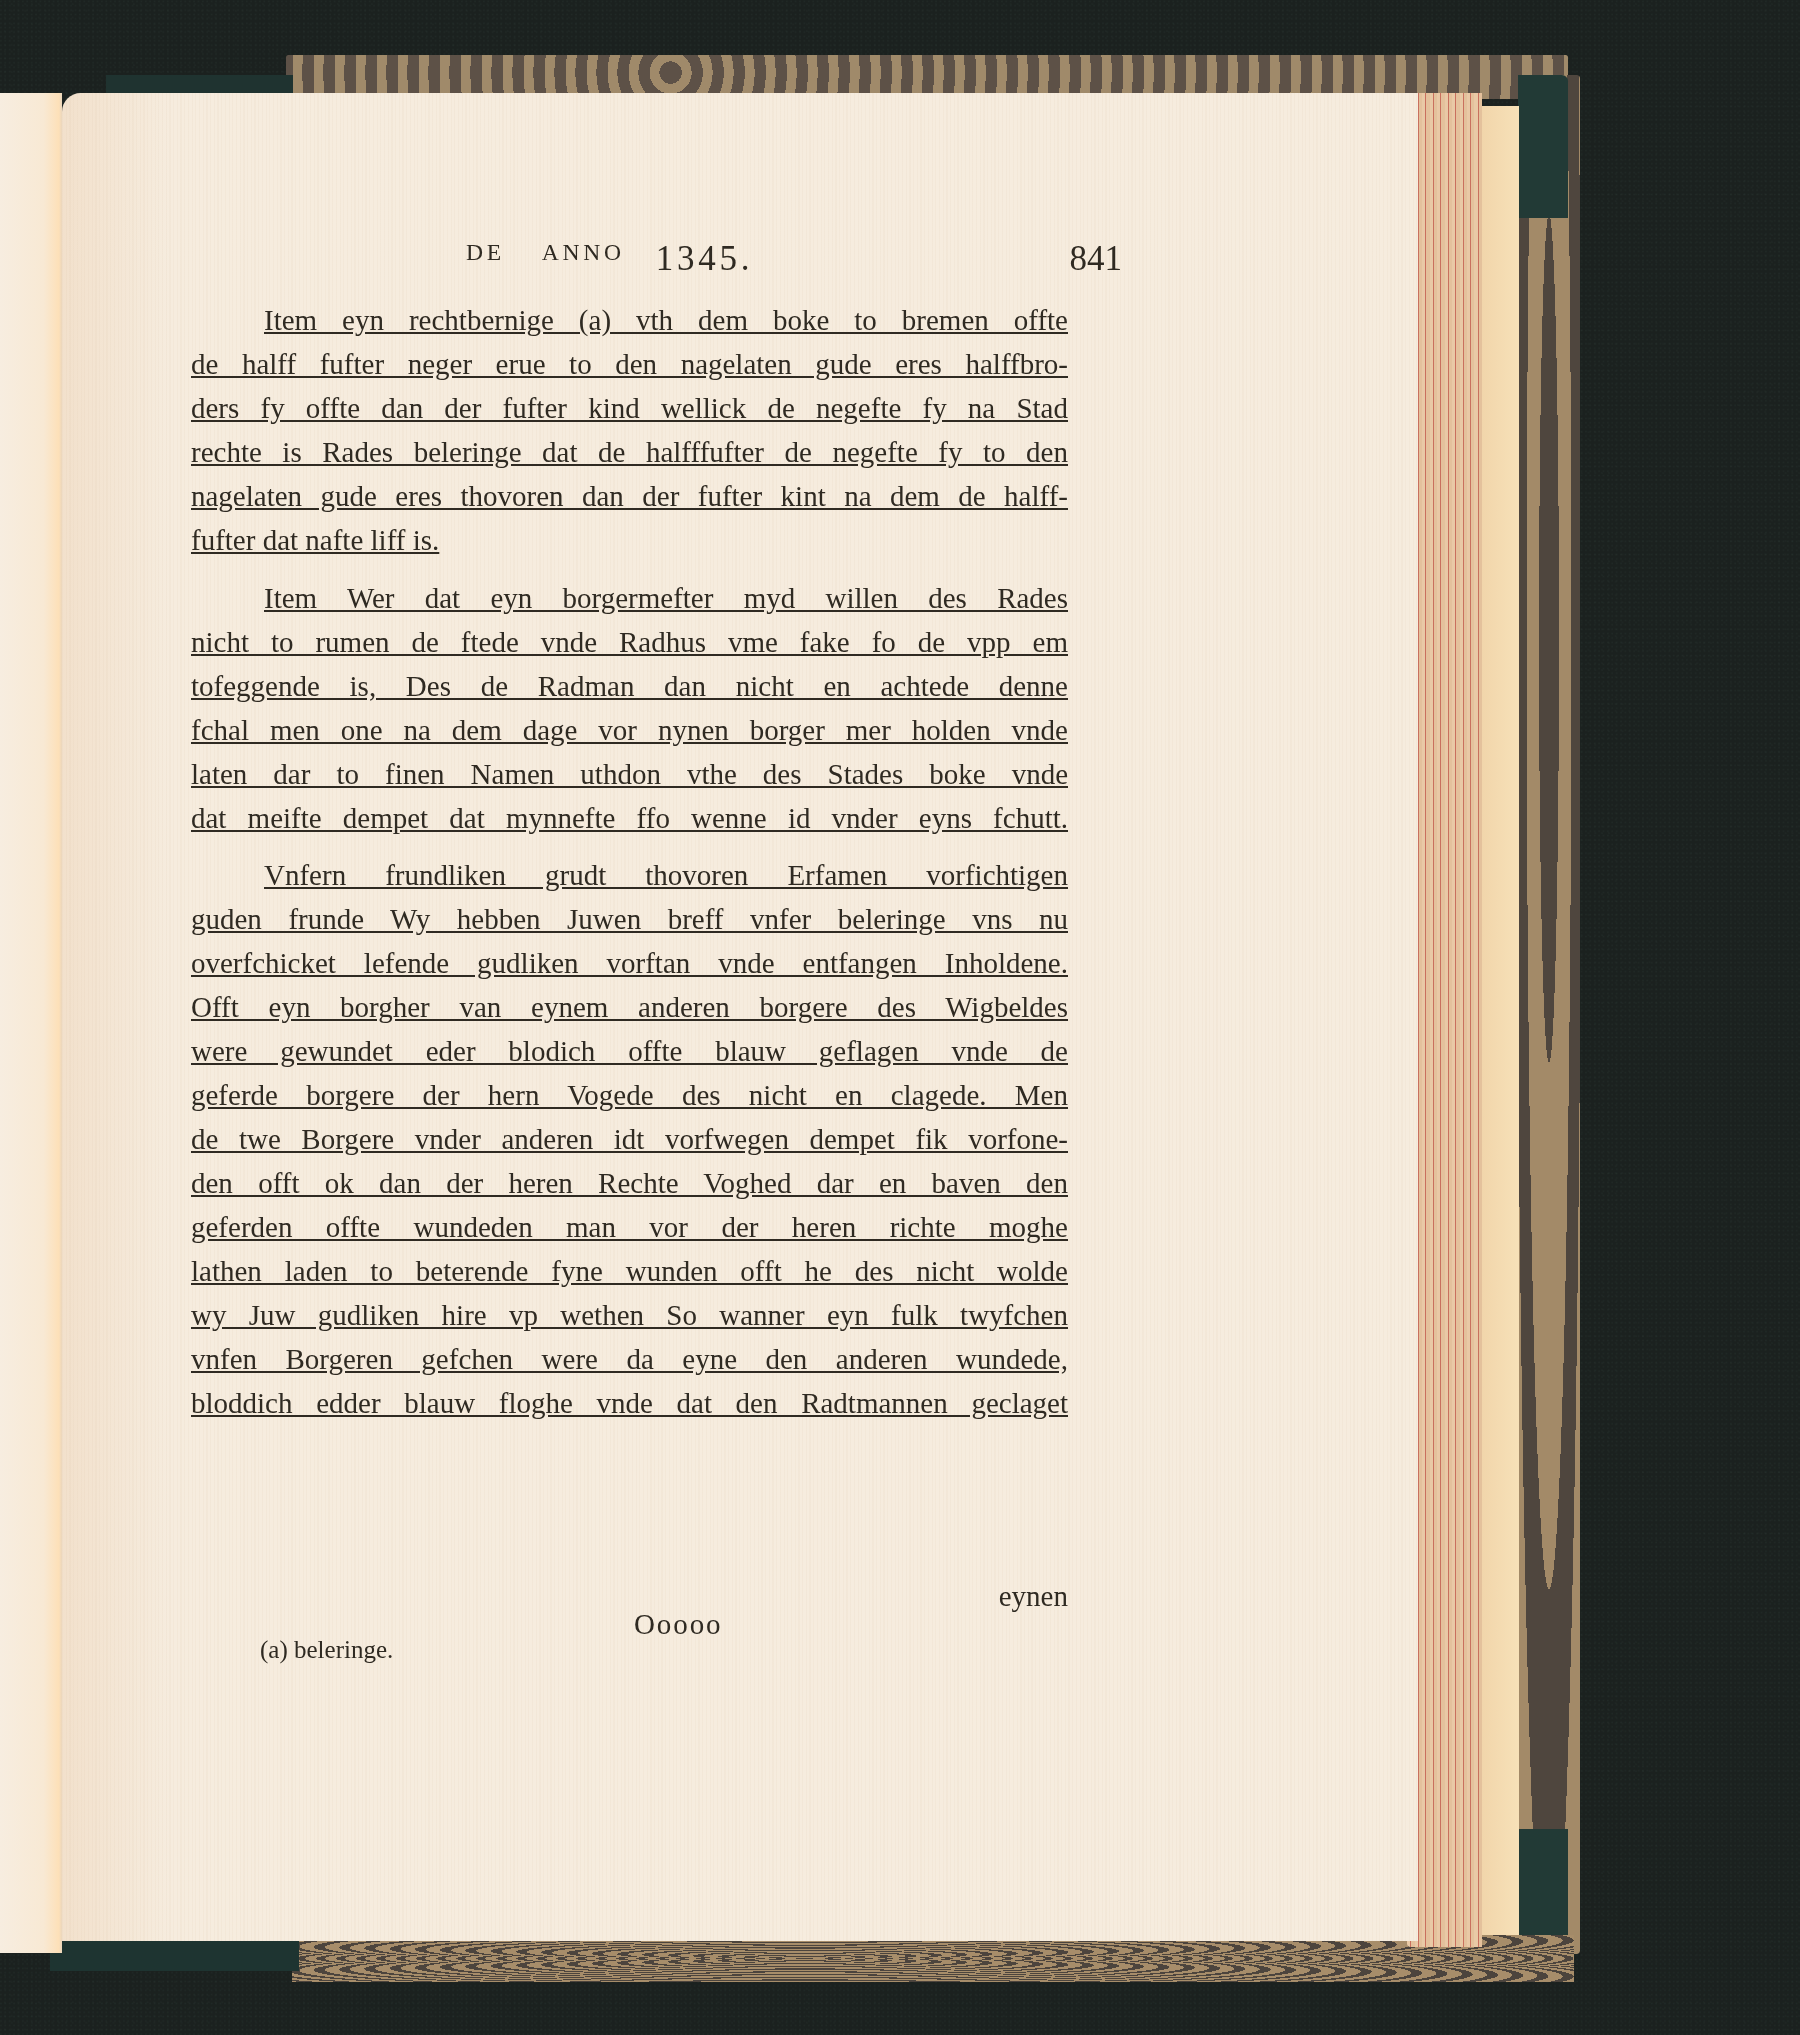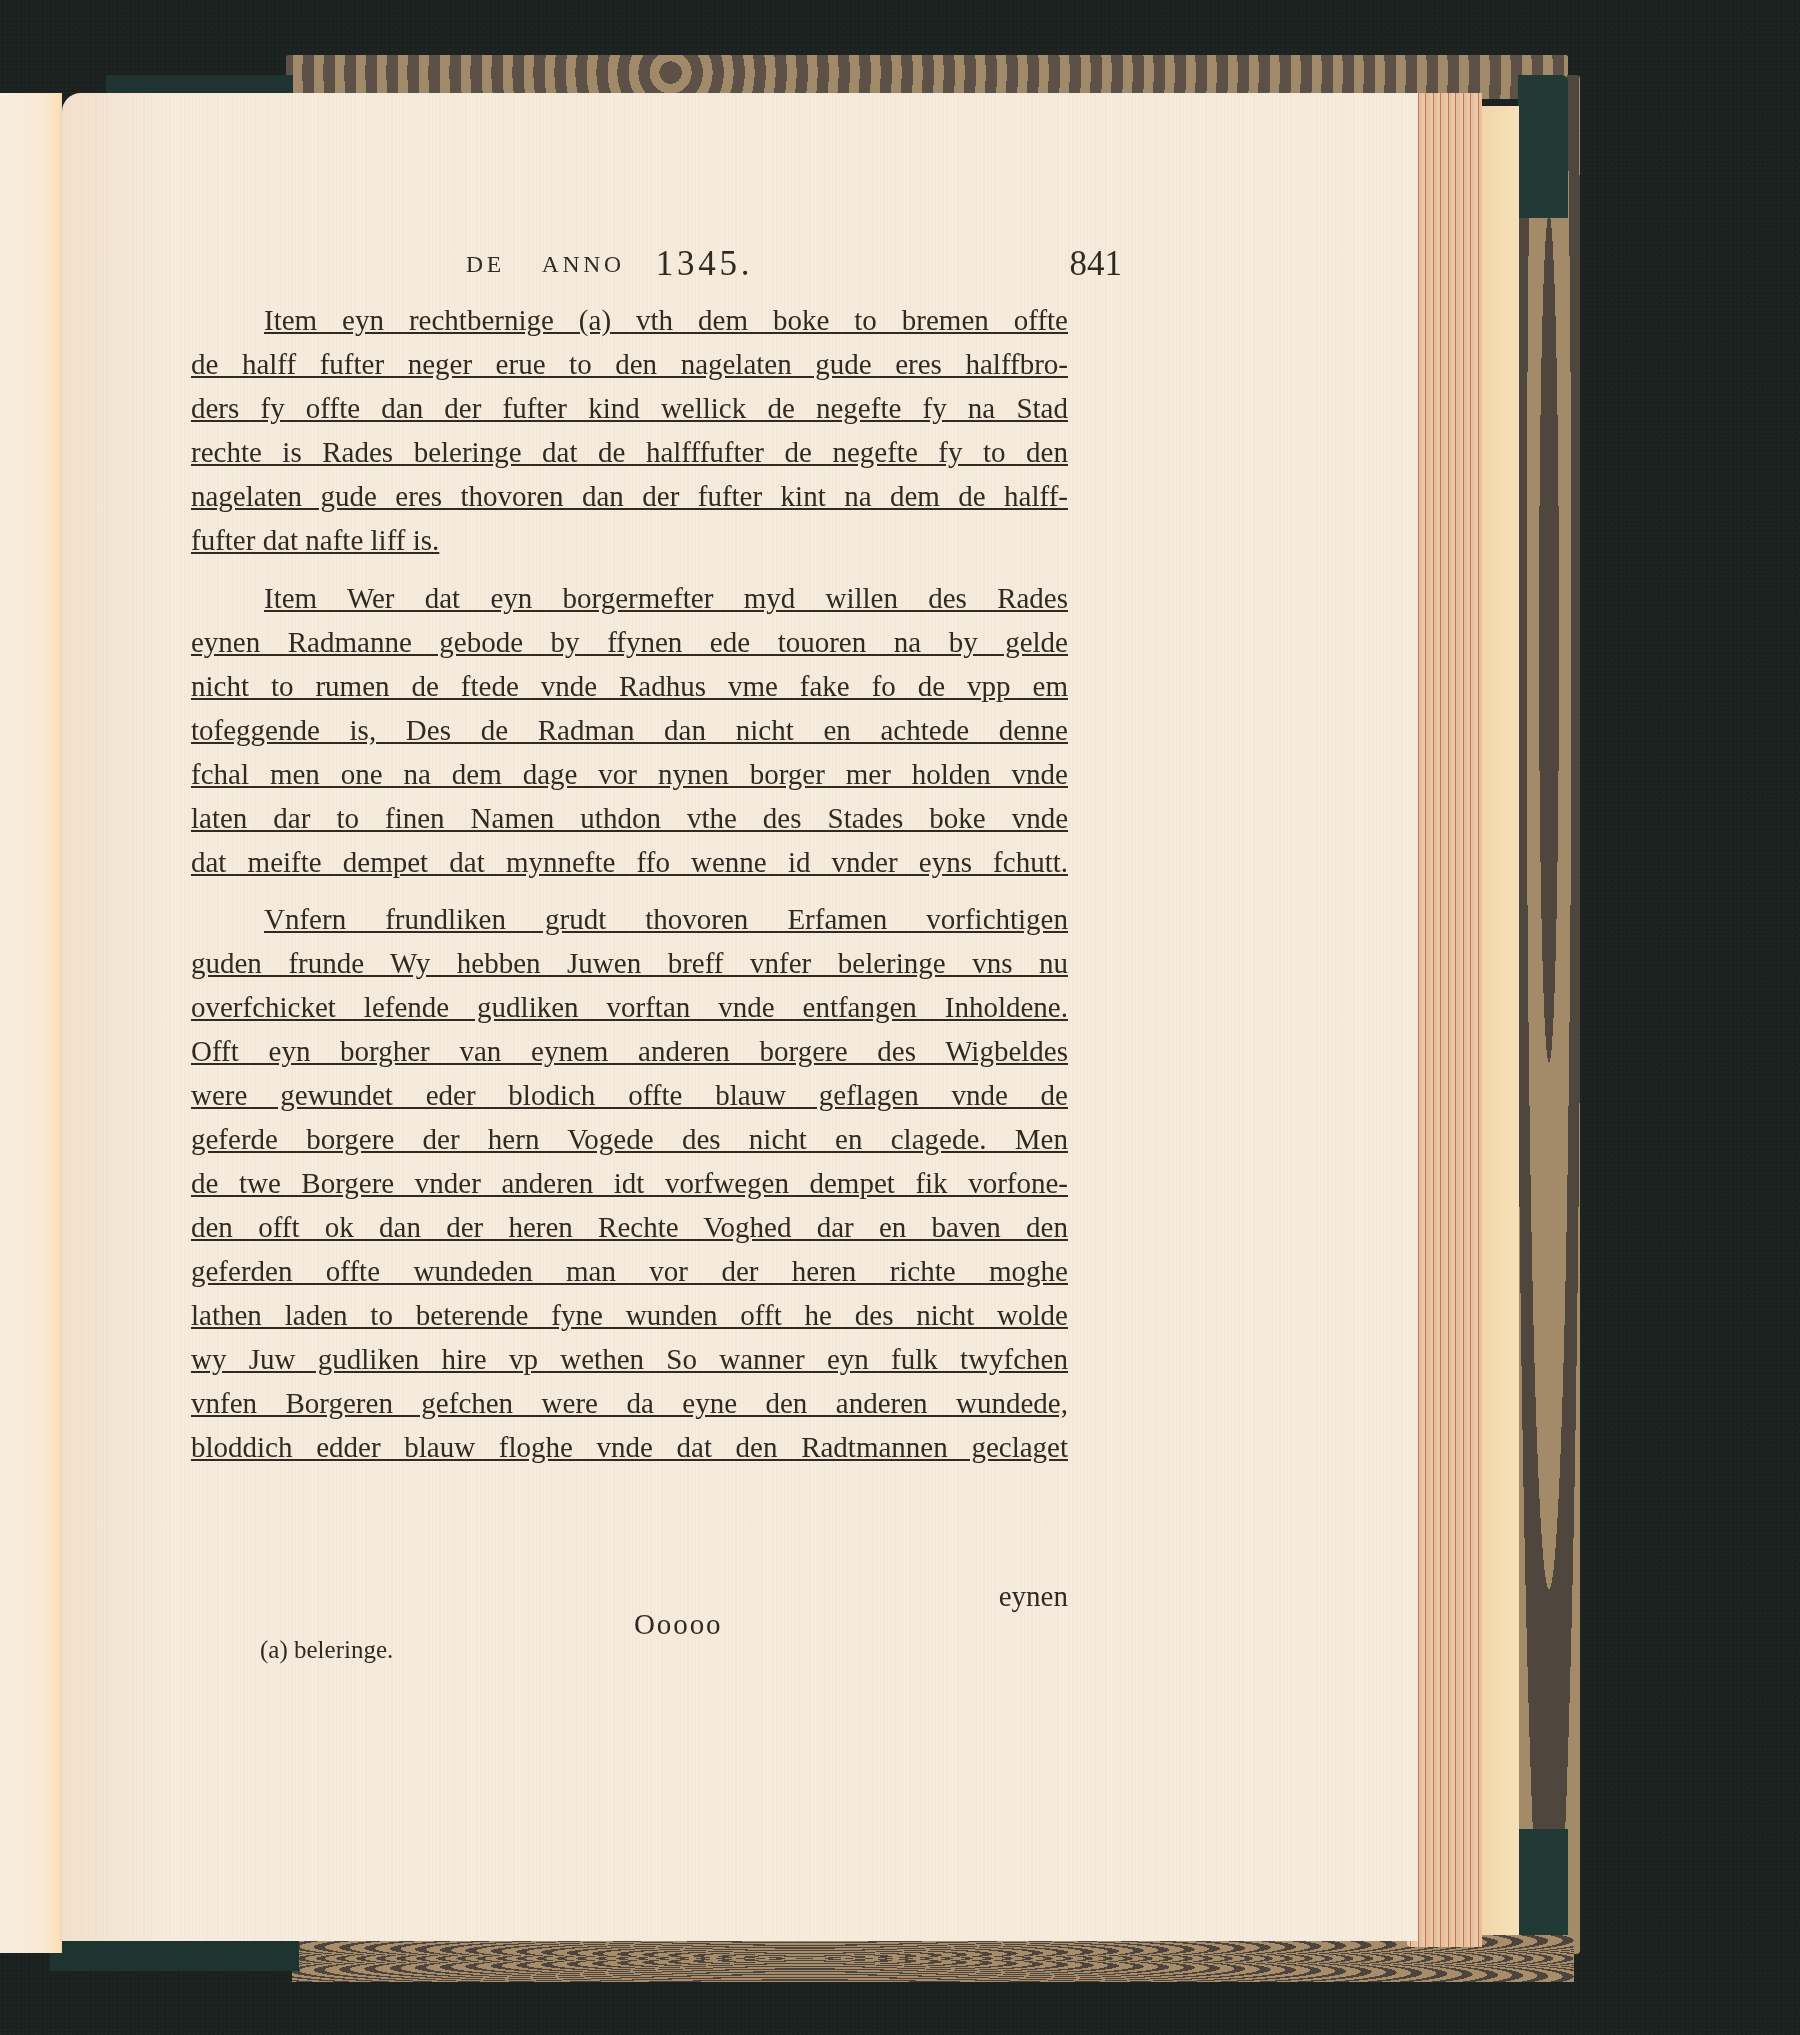--- a/index.html
+++ b/index.html
@@ -62,21 +62,21 @@
       background:#f6ecde;
       background-image:
         repeating-linear-gradient(90deg, rgba(215,190,160,0.10) 0 1.2px, transparent 1.2px 3.7px),
         linear-gradient(90deg, rgba(230,190,150,0.25), rgba(246,236,222,0) 8%);
       border-radius:18.7px 0 0 0;
       font-family:"Liberation Serif","DejaVu Serif",serif;
       color:#2f2a22;
     }
     .running-head {
       position:absolute; top:146px; left:404px; width:656px; height:50px;
-      display:flex; align-items:center;
+      display:flex; align-items:flex-start;
     }
     .rh-de { font-size:23.6px; letter-spacing:3.7px; margin-right:37px; }
     .rh-anno { font-size:23.6px; letter-spacing:3.7px; margin-right:31px; }
     .rh-year { font-size:35px; letter-spacing:3.7px; }
     .rh-page { font-size:35px; margin-left:auto; }
     .text-block {
       position:absolute; left:129px; top:205px; width:877px;
       font-size:29px; line-height:44px;
     }
     .para { margin:0 0 13.7px 0; }
@@ -120,21 +120,20 @@
     <div class="para">
       <span class="line first">Item eyn rechtbernige (a) vth dem boke to bremen offte</span>
       <span class="line">de halff fufter neger erue to den nagelaten gude eres halffbro-</span>
       <span class="line">ders fy offte dan der fufter kind wellick de negefte fy na Stad</span>
       <span class="line">rechte is Rades beleringe dat de halfffufter de negefte fy to den</span>
       <span class="line">nagelaten gude eres thovoren dan der fufter kint na dem de halff-</span>
       <span class="line last">fufter dat nafte liff is.</span>
     </div>
     <div class="para">
       <span class="line first">Item Wer dat eyn borgermefter myd willen des Rades</span>
-      <span class="line">eynen Radmanne gebode by ffynen ede touoren na by gelde</span>
       <span class="line">nicht to rumen de ftede vnde Radhus vme fake fo de vpp em</span>
       <span class="line">tofeggende is, Des de Radman dan nicht en achtede denne</span>
       <span class="line">fchal men one na dem dage vor nynen borger mer holden vnde</span>
       <span class="line">laten dar to finen Namen uthdon vthe des Stades boke vnde</span>
       <span class="line">dat meifte dempet dat mynnefte ffo wenne id vnder eyns fchutt.</span>
     </div>
     <div class="para">
       <span class="line first">Vnfern frundliken grudt thovoren Erfamen vorfichtigen</span>
       <span class="line">guden frunde Wy hebben Juwen breff vnfer beleringe vns nu</span>
       <span class="line">overfchicket lefende gudliken vorftan vnde entfangen Inholdene.</span>

